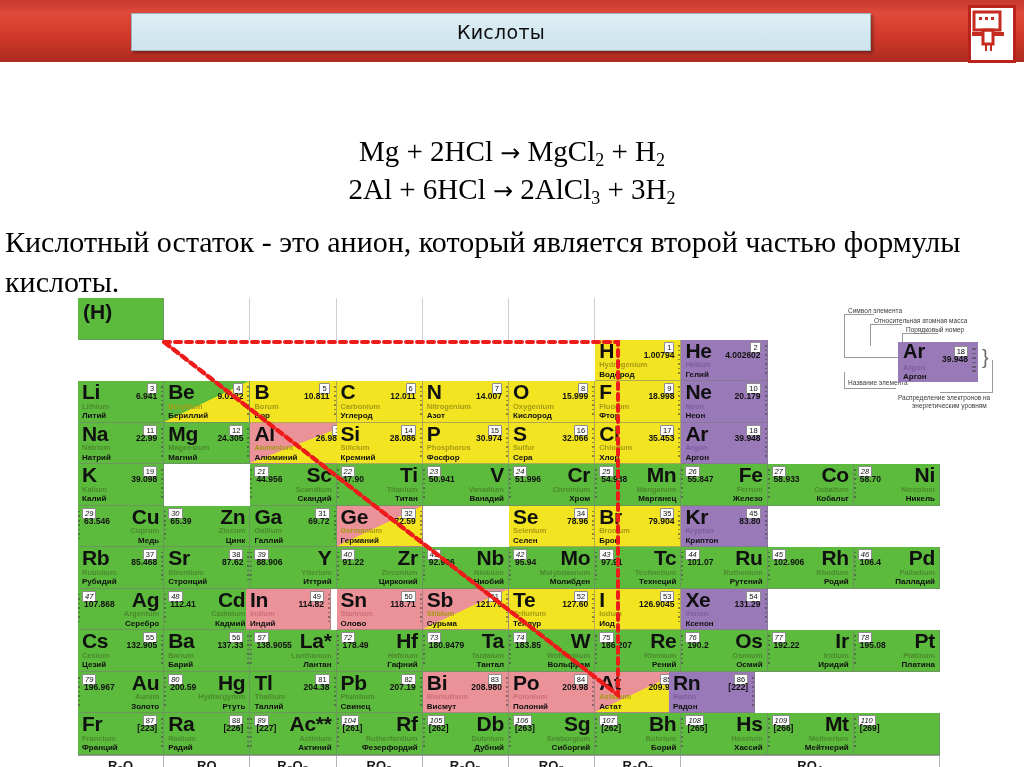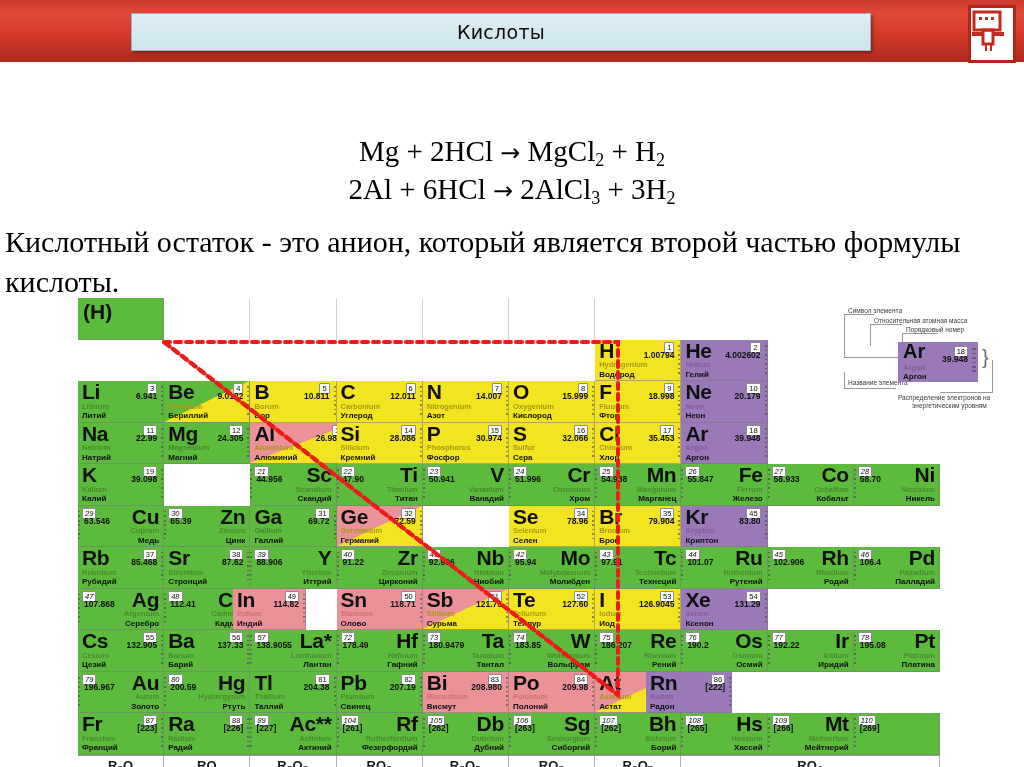--- a/index.html
+++ b/index.html
@@ -555,21 +555,21 @@
             <span class="shell" style="right: auto; left: -2px;"></span>
           </div>
           <div class="cell green ar" style="left: 86.2px; width: 86.2px;">
             <span class="sym">Cd</span>
             <span class="num">48</span>
             <span class="mass">112.41</span>
             <span class="lat">Cadmium</span>
             <span class="rus">Кадмий</span>
             <span class="shell" style="right: auto; left: -2px;"></span>
           </div>
-          <div class="cell pink al" style="left: 155px; width: 73px;">
+          <div class="cell pink al" style="left: 168px; width: 85px;">
             <span class="sym">In</span>
             <span class="num">49</span>
             <span class="mass">114.82</span>
             <span class="lat">Indium</span>
             <span class="rus">Индий</span>
             <span class="shell" style="right: -2px;"></span>
           </div>
           <div class="cell pink al" style="left: 258.6px; width: 86.2px;">
             <span class="sym">Sn</span>
             <span class="num">50</span>
@@ -743,21 +743,21 @@
             <span class="shell" style="right: -2px;"></span>
           </div>
           <div class="cell split-py al" style="left: 517.2px; width: 86.2px;">
             <span class="sym">At</span>
             <span class="num">85</span>
             <span class="mass">209.99</span>
             <span class="lat">Astatium</span>
             <span class="rus">Астат</span>
             <span class="shell" style="right: -2px;"></span>
           </div>
-          <div class="cell purple al" style="left: 568px; width: 86.2px;">
+          <div class="cell purple al" style="left: 591px; width: 86.2px;">
             <span class="sym">Rn</span>
             <span class="num">86</span>
             <span class="mass">[222]</span>
             <span class="lat">Radon</span>
             <span class="rus">Радон</span>
             <span class="shell" style="right: -2px;"></span>
           </div>
         </div>
         <div class="prow">
           <div class="cell green al" style="left: 0px; width: 86.2px;">

